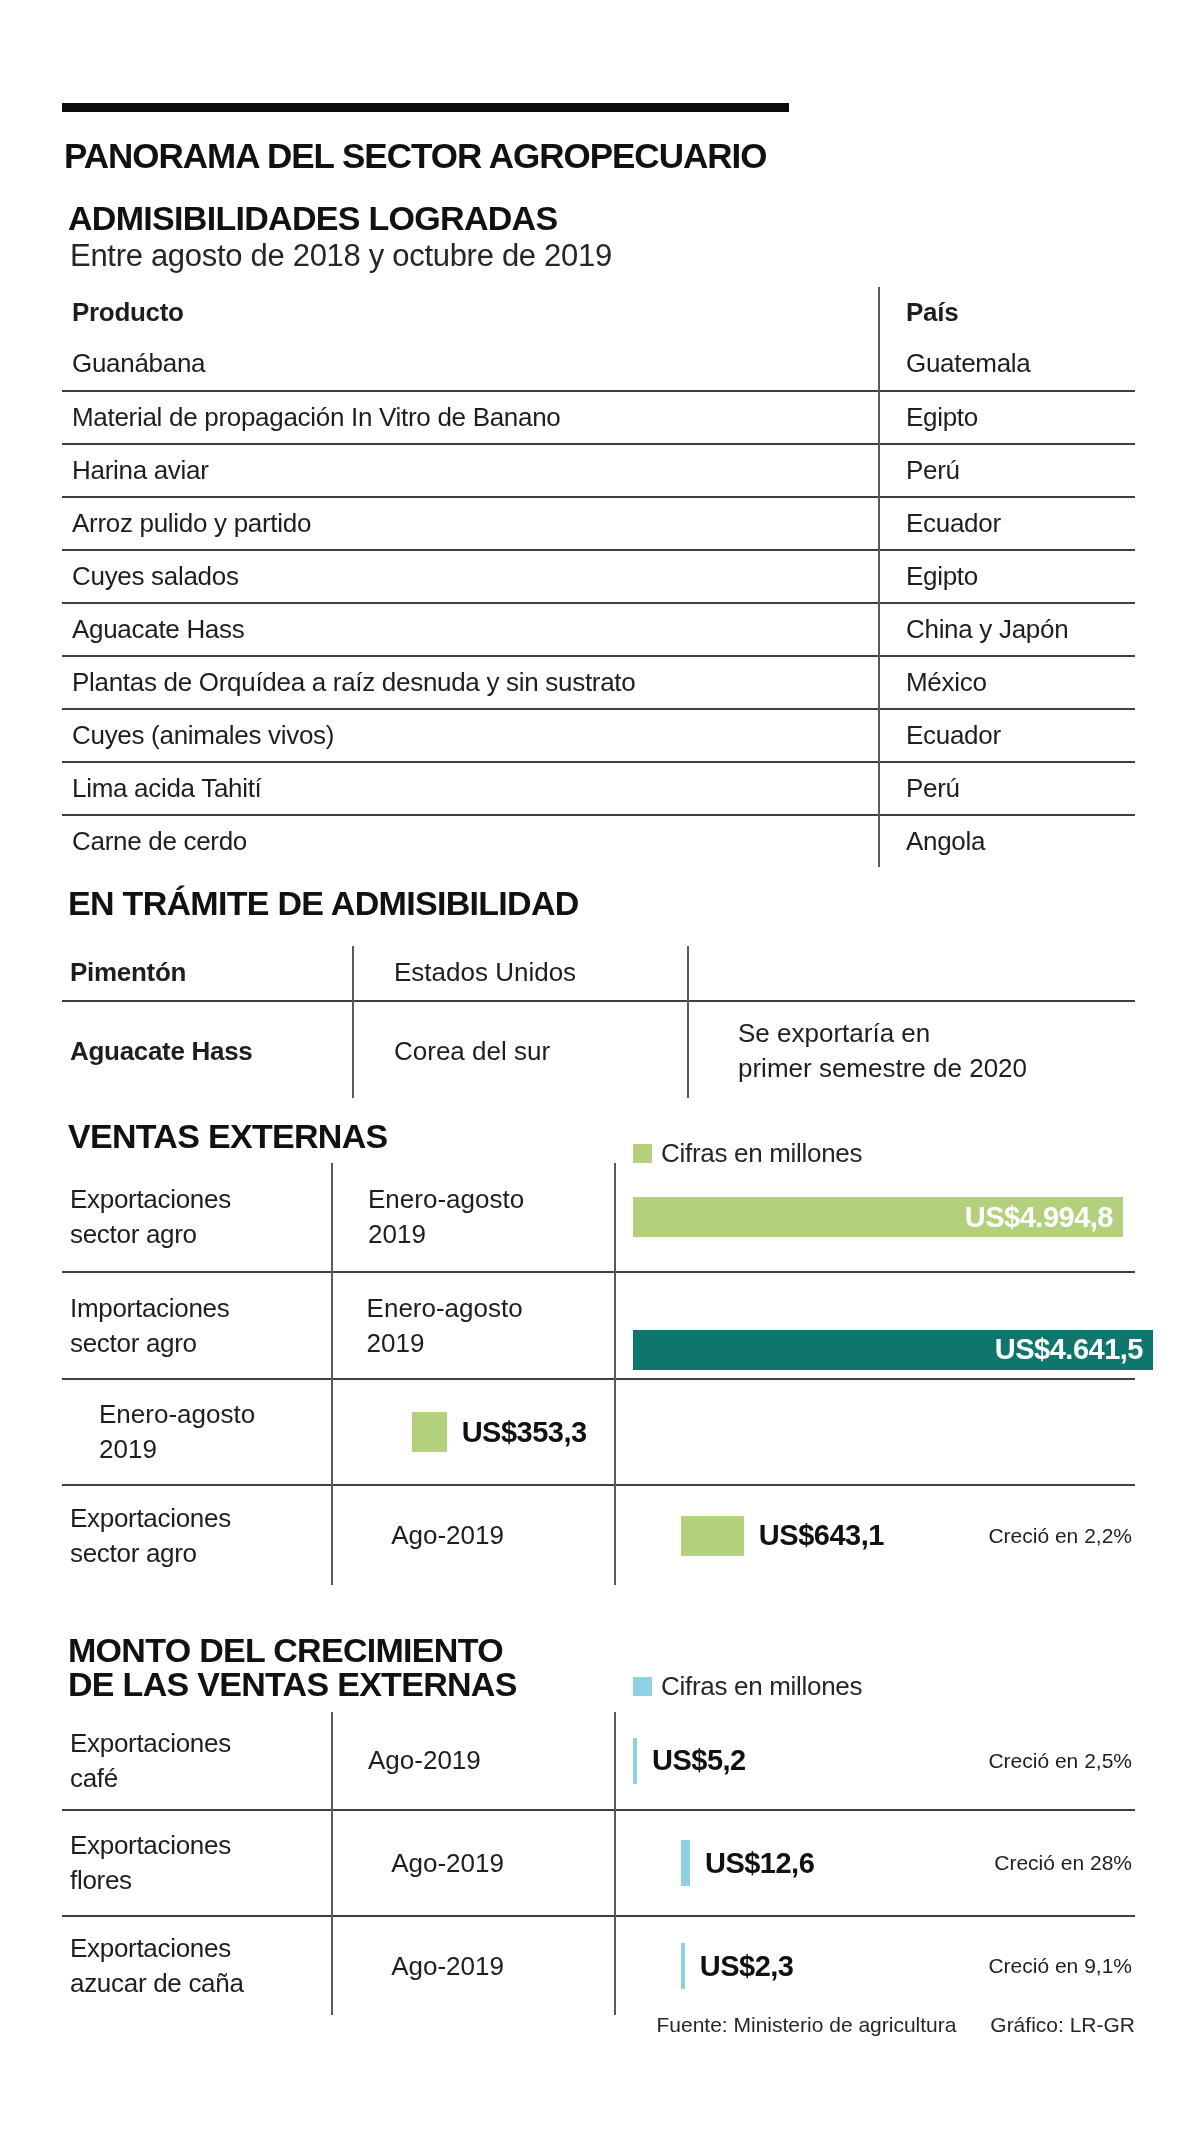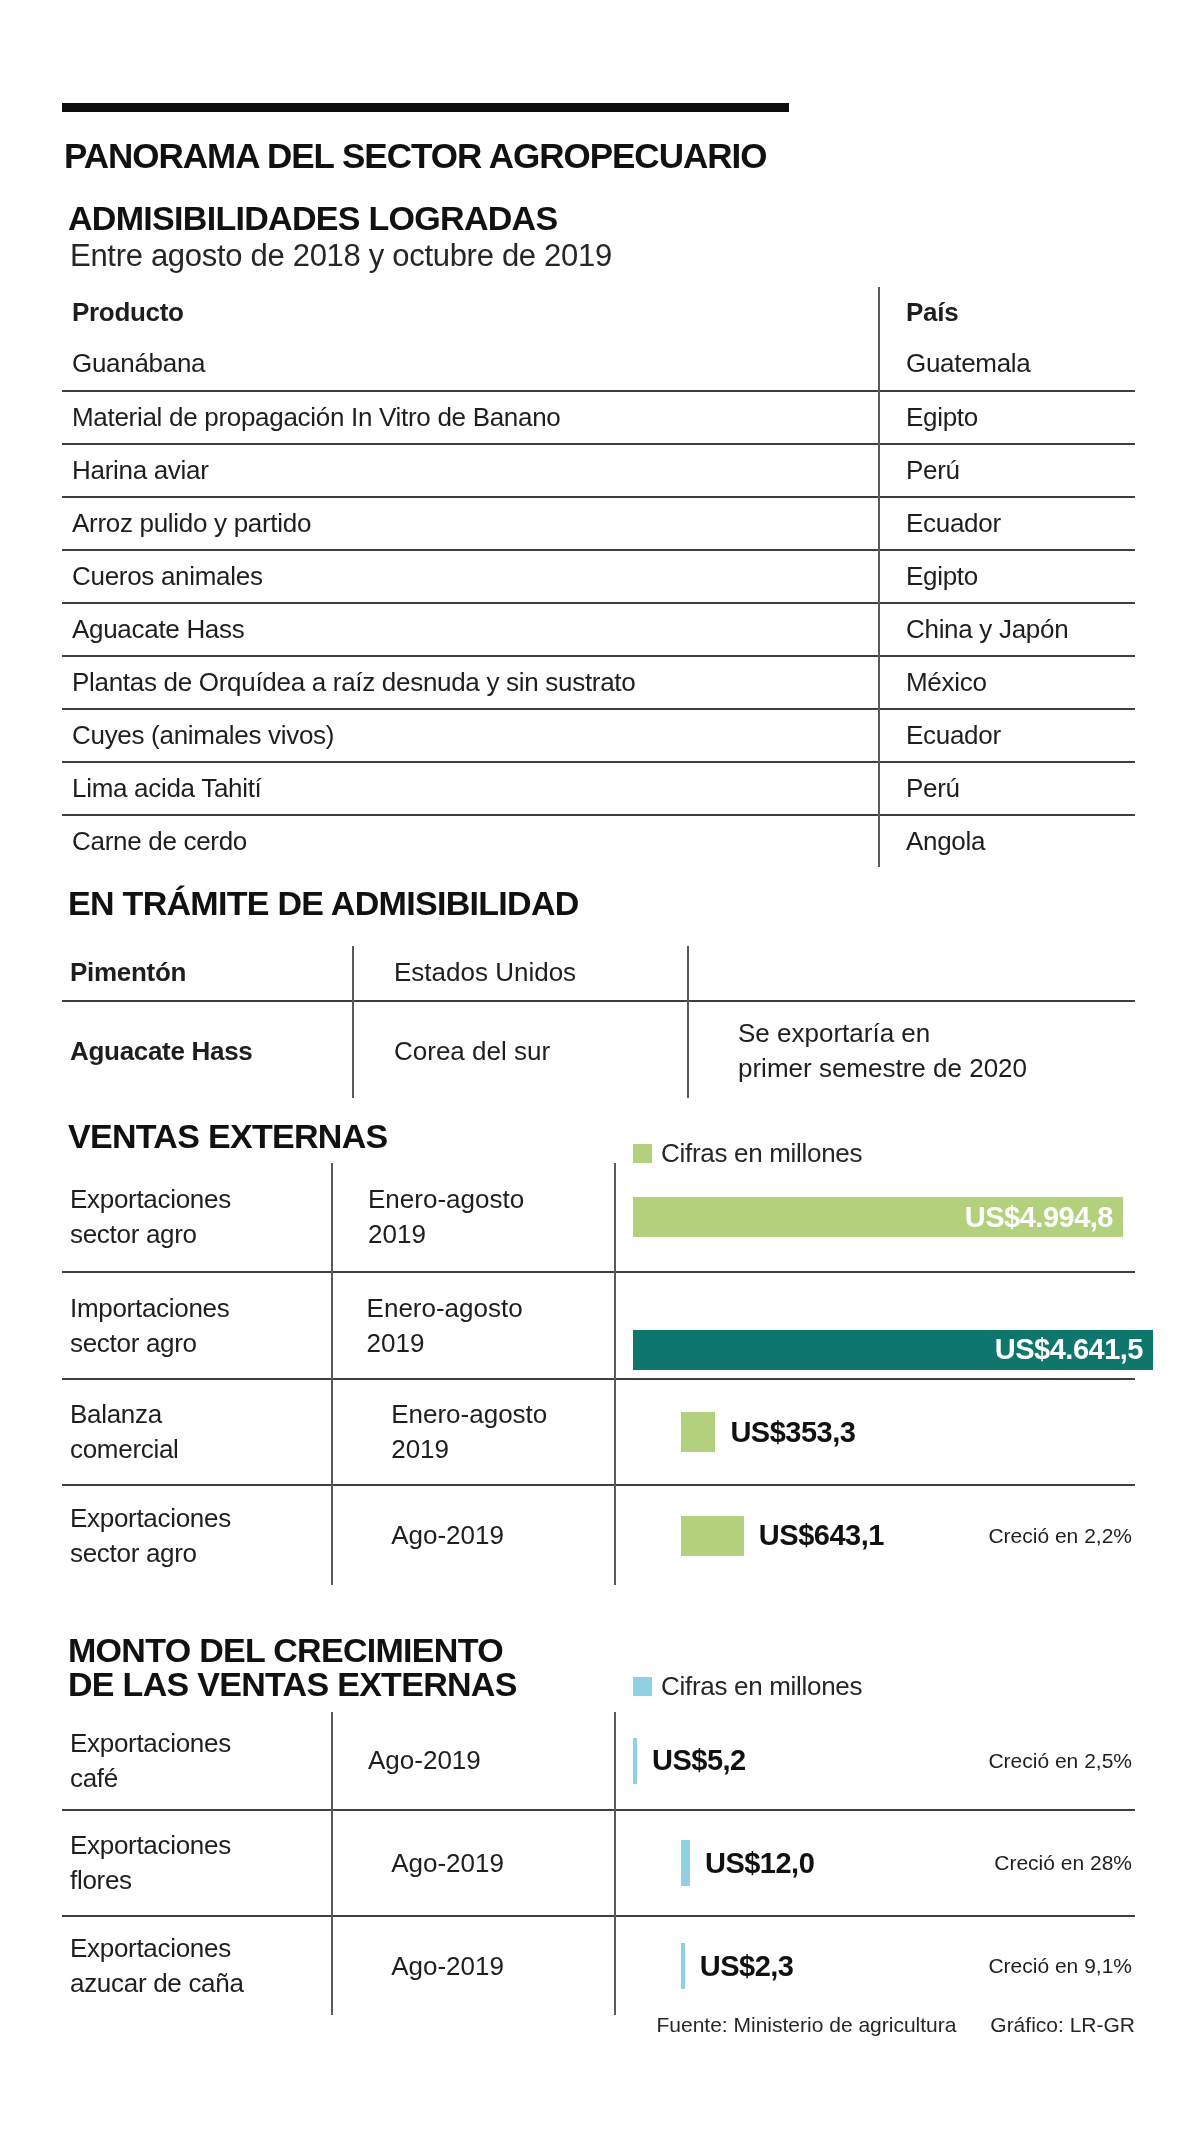--- a/index.html
+++ b/index.html
@@ -101,21 +101,21 @@
       </div>
       <div class="arow body">
         <div class="c1">Harina aviar</div>
         <div class="c2">Perú</div>
       </div>
       <div class="arow body">
         <div class="c1">Arroz pulido y partido</div>
         <div class="c2">Ecuador</div>
       </div>
       <div class="arow body">
-        <div class="c1">Cueros animales</div>
+        <div class="c1">Cuyes salados</div>
         <div class="c2">Egipto</div>
       </div>
       <div class="arow body">
         <div class="c1">Aguacate Hass</div>
         <div class="c2">China y Japón</div>
       </div>
       <div class="arow body">
         <div class="c1">Plantas de Orquídea a raíz desnuda y sin sustrato</div>
         <div class="c2">México</div>
       </div>
@@ -183,22 +183,20 @@
         <div class="bc2">Enero-agosto
 2019</div>
         <div class="bc3">
           <div class="bar" style="background: #0f766e; width: 520px; margin-top: 48px;">
             <span class="inlabel">US$4.641,5</span>
           </div>
         </div>
       </div>
 
       <div class="brow">
-        <div class="bc1">Balanza
-comercial</div>
         <div class="bc2">Enero-agosto
 2019</div>
         <div class="bc3">
           <div class="bar" style="background: rgb(179, 208, 124); width: 34.6587px;"></div>
           <span class="outlabel">US$353,3</span>
         </div>
       </div>
 
       <div class="brow">
         <div class="bc1">Exportaciones
@@ -236,21 +234,21 @@
           <span class="note">Creció en 2,5%</span>
         </div>
       </div>
 
       <div class="brow">
         <div class="bc1">Exportaciones
 flores</div>
         <div class="bc2">Ago-2019</div>
         <div class="bc3">
           <div class="bar thin" style="background: rgb(143, 209, 227); width: 9.174px;"></div>
-          <span class="outlabel">US$12,0</span>
+          <span class="outlabel">US$12,6</span>
           <span class="note">Creció en 28%</span>
         </div>
       </div>
 
       <div class="brow">
         <div class="bc1">Exportaciones
 azucar de caña</div>
         <div class="bc2">Ago-2019</div>
         <div class="bc3">
           <div class="bar thin" style="background: rgb(143, 209, 227); width: 4px;"></div>

